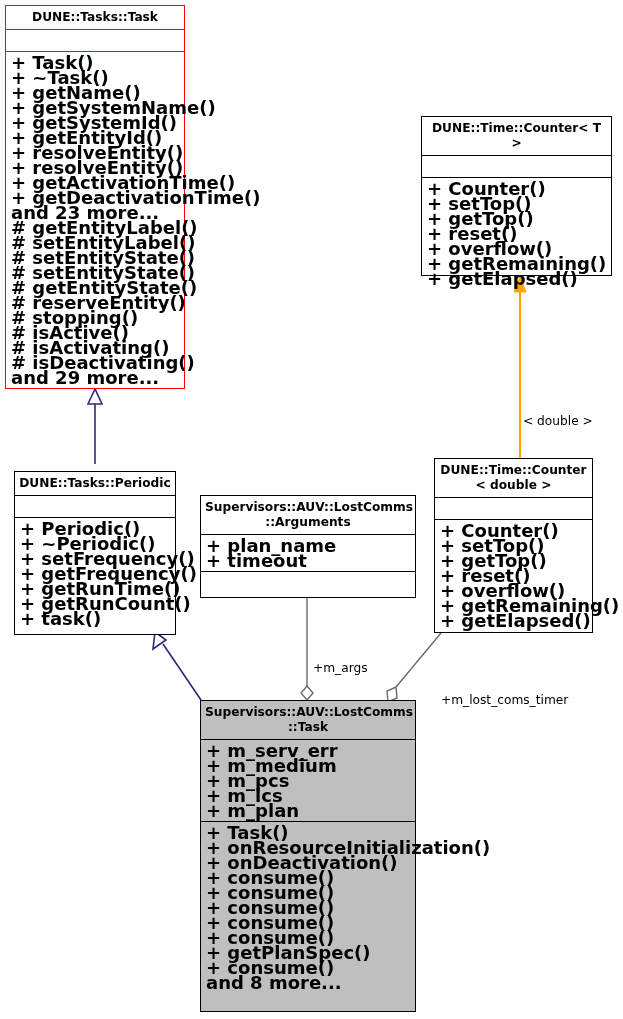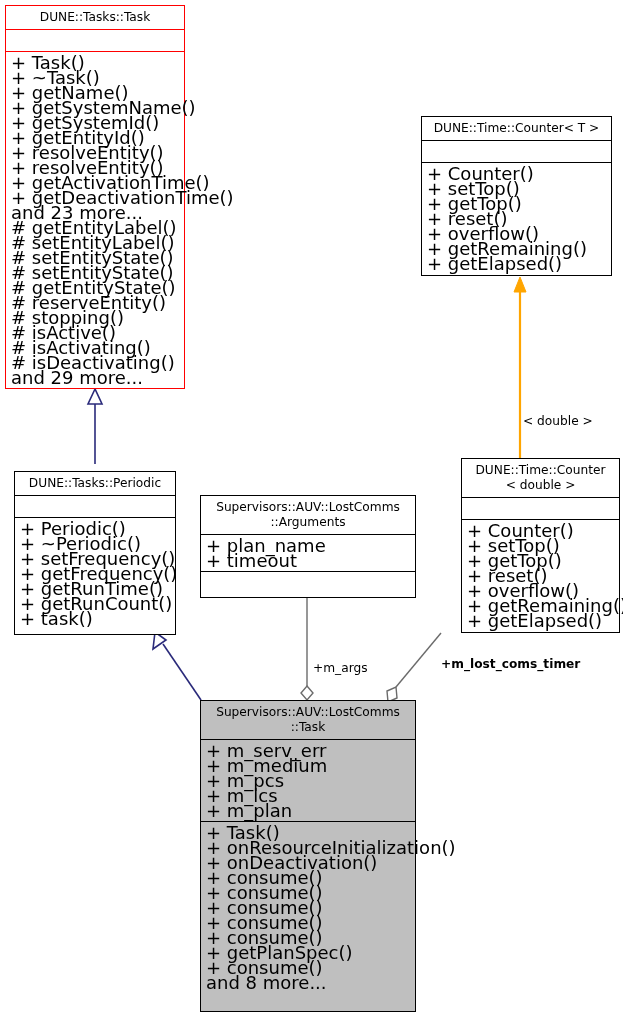--- a/index.html
+++ b/index.html
@@ -15,20 +15,21 @@
     font-family: "DejaVu Sans", "Liberation Sans", sans-serif;
     overflow: hidden;
   }
   .uml-box {
     position: absolute;
     box-sizing: border-box;
     border: 1px solid #000000;
     background: #ffffff;
     display: flex;
     flex-direction: column;
+    font-weight: bold;
   }
   .uml-box.red {
     border-color: #ff0000;
   }
   .uml-box.shaded {
     background: #bfbfbf;
   }
   .box-title {
     text-align: center;
     font-size: 12.2px;
@@ -169,37 +170,37 @@
   <div class="uml-box" style="left:200px; top:495px; width:216px; height:103px;">
     <div class="box-title">Supervisors::AUV::LostComms
 ::Arguments</div>
     <div class="box-section">
         <div class="row">+ plan_name</div>
         <div class="row">+ timeout</div>
       </div>
     <div class="box-section last empty"></div>
   </div>
 
-  <div class="uml-box" style="left:461px; top:458px; width:159px; height:175px;">
+  <div class="uml-box" style="left:434px; top:458px; width:159px; height:175px;">
     <div class="box-title">DUNE::Time::Counter
 &lt; double &gt;</div>
     <div class="box-section empty"></div>
     <div class="box-section last">
         <div class="row">+ Counter()</div>
         <div class="row">+ setTop()</div>
         <div class="row">+ getTop()</div>
         <div class="row">+ reset()</div>
         <div class="row">+ overflow()</div>
         <div class="row">+ getRemaining()</div>
         <div class="row">+ getElapsed()</div>
       </div>
   </div>
 
   <div class="edge-label" style="left:313px; top:661px;">+m_args</div>
-  <div class="edge-label" style="left:441px; top:657px;font-weight:bold;">+m_lost_coms_timer</div>
+  <div class="edge-label" style="left:441px; top:693px;">+m_lost_coms_timer</div>
 
   <div class="uml-box shaded" style="left:200px; top:700px; width:216px; height:312px;">
     <div class="box-title">Supervisors::AUV::LostComms
 ::Task</div>
     <div class="box-section">
         <div class="row">+ m_serv_err</div>
         <div class="row">+ m_medium</div>
         <div class="row">+ m_pcs</div>
         <div class="row">+ m_lcs</div>
         <div class="row">+ m_plan</div>

